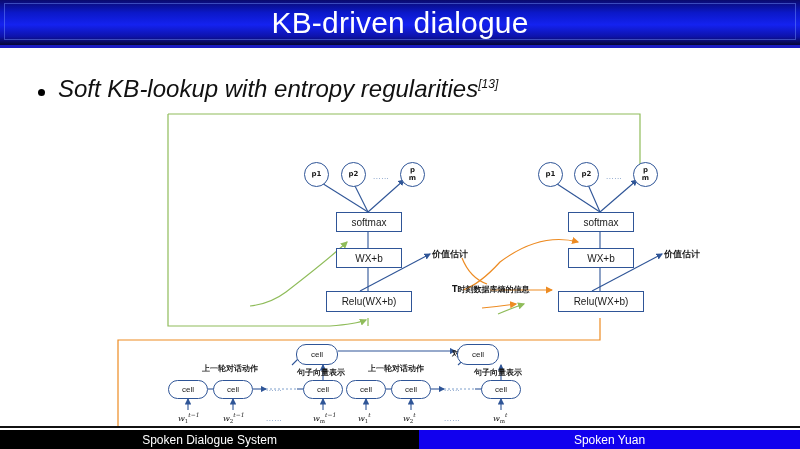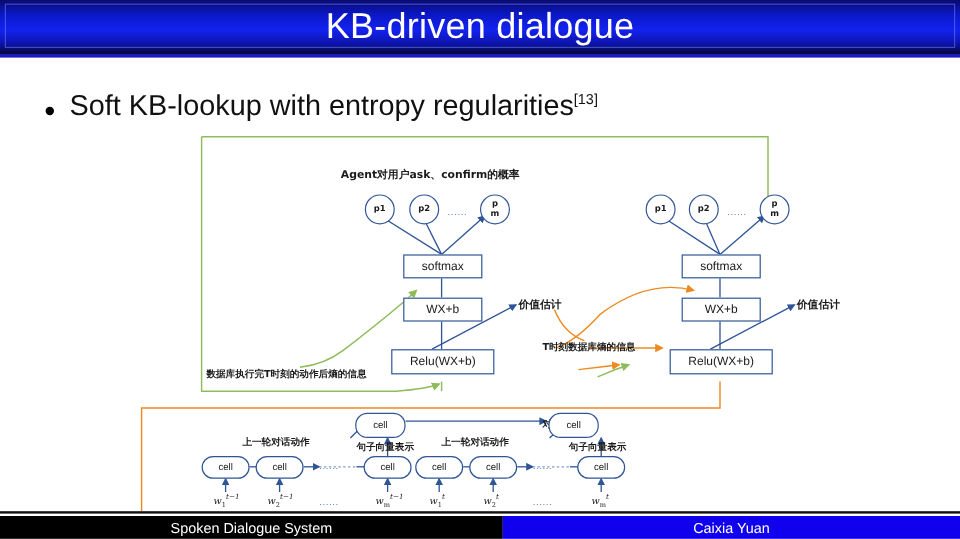--- a/index.html
+++ b/index.html
@@ -22,21 +22,21 @@
   }
   .title-text{
     color:#ffffff;font-size:30px;font-weight:400;letter-spacing:.2px;
     position:relative;z-index:2;
   }
   .title-underline{position:absolute;left:0;top:45px;width:800px;height:3px;background:#1b1bc0;}
 
   
   .bullet-row{position:absolute;left:38px;top:75px;display:flex;align-items:flex-start;}
   .bullet-dot{width:7px;height:7px;border-radius:50%;background:#000;margin:14px 13px 0 0;flex:0 0 auto;}
-  .bullet-text{font-size:24px;color:#111;line-height:1.15;white-space:nowrap;}
+  .bullet-text{font-size:24px;color:#111;line-height:1.15;white-space:nowrap;font-style:italic;}
   .bullet-text sup{font-size:12px;vertical-align:super;}
 
   
   #diagram{position:absolute;left:0;top:108px;width:800px;height:318px;}
   #diagram svg{position:absolute;left:0;top:0;}
   .dlabel{
     position:absolute;font-size:8px;color:#1a1a1a;white-space:nowrap;
     font-family:"DejaVu Sans","Liberation Sans",sans-serif;font-weight:bold;
   }
   .dlabel.cn-big{font-size:9px;}
@@ -167,37 +167,35 @@
         <path d="M490,182 L552,182"></path>
         <path d="M482,200 Q500,198 516,196"></path>
         <path d="M463,182 Q480,176 500,154 Q540,124 578,134"></path>
       </g>
 
       <g stroke="#ed8b22" stroke-width="1.2" fill="none">
         <path d="M487,176 Q470,170 462,150"></path>
       </g>
     </svg>
 
-    <div class="dlabel cn-big" style="left:284px;top:31px;">Agent对用户ask、confirm的概率</div>
 
     <div class="ncirc" style="left:304px;top:54px;width:25px;height:25px;">
         <span>p1</span>
       </div>
     <div class="ncirc" style="left:341px;top:54px;width:25px;height:25px;">
         <span>p2</span>
       </div>
     <div class="dots" style="left:373px;top:64px;">......</div>
     <div class="ncirc" style="left:400px;top:54px;width:25px;height:25px;line-height:1.05;">p<br>m</div>
 
     <div class="nbox" style="left:336px;top:104px;width:66px;height:20px;">softmax</div>
     <div class="nbox" style="left:336px;top:140px;width:66px;height:20px;">WX+b</div>
     <div class="nbox" style="left:326px;top:183px;width:86px;height:21px;">Relu(WX+b)</div>
 
     <div class="dlabel cn-big" style="left:432px;top:140px;">价值估计</div>
-    <div class="dlabel" style="left:172px;top:198px;">数据库执行完T时刻的动作后熵的信息</div>
 
 
     <div class="ncirc" style="left:538px;top:54px;width:25px;height:25px;">
         <span>p1</span>
       </div>
     <div class="ncirc" style="left:574px;top:54px;width:25px;height:25px;">
         <span>p2</span>
       </div>
     <div class="dots" style="left:606px;top:64px;">......</div>
     <div class="ncirc" style="left:633px;top:54px;width:25px;height:25px;line-height:1.05;">p<br>m</div>
@@ -235,16 +233,16 @@
 
     <div class="wlab" style="left:358px;top:303px;">w<sub>1</sub><sup>t</sup></div>
     <div class="wlab" style="left:403px;top:303px;">w<sub>2</sub><sup>t</sup></div>
     <div class="dots" style="left:444px;top:306px;">......</div>
     <div class="wlab" style="left:493px;top:303px;">w<sub>m</sub><sup>t</sup></div>
   </div>
 
   <div class="footer-rule"></div>
   <div class="footer">
     <div class="footer-left">Spoken Dialogue System</div>
-    <div class="footer-right">Caixia Yuan</div>
+    <div class="footer-right">Spoken Yuan</div>
   </div>
 
 </div>
 
 </body></html>

